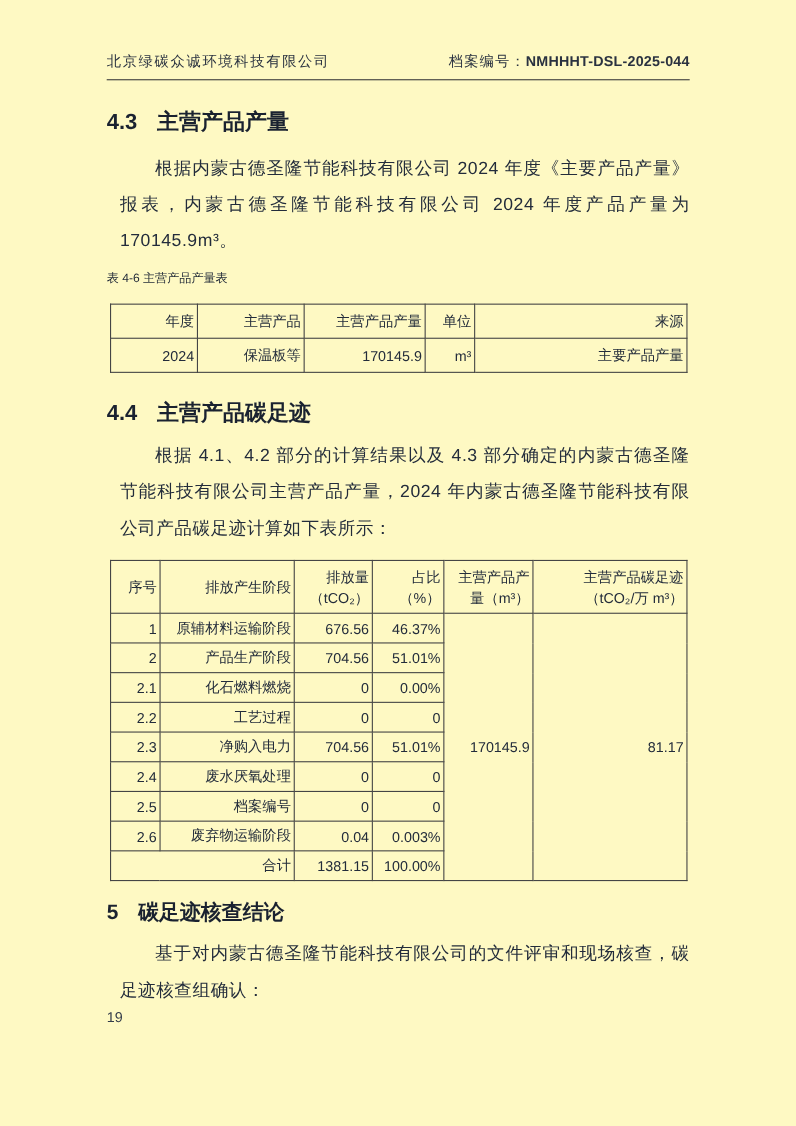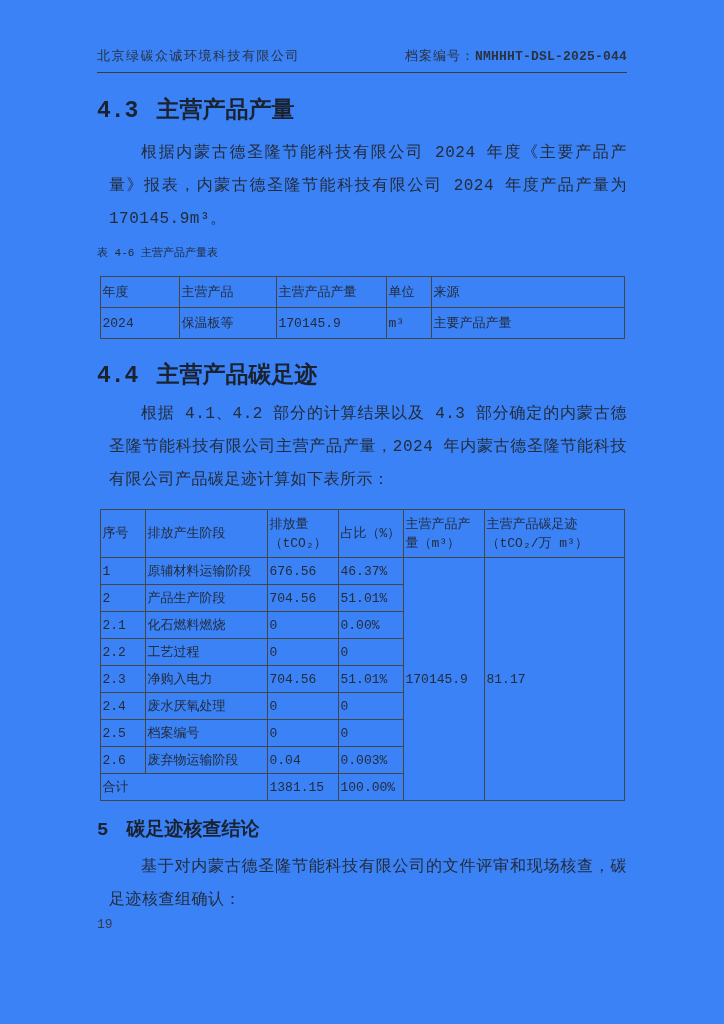--- a/index.html
+++ b/index.html
@@ -2,23 +2,23 @@
 <html><head>
 <meta charset="utf-8">
 <style>
   * { box-sizing: border-box; }
   html, body { margin: 0; padding: 0; background: #ffffff; }
   .page {
     position: relative;
     width: 724px;
     height: 1024px;
     margin: 0 auto;
-    background: #3b82f6;
+    background: #fef9c3;
     overflow: hidden;
-    font-family: Liberation Mono, monospace;
+    font-family: Liberation Sans, sans-serif;
     color: #222b38;
   }
   .content { width: 530px; margin: 0 auto; }
 
   
   .header {
     display: flex;
     justify-content: space-between;
     align-items: flex-end;
     padding: 47px 0 7px 0;
@@ -26,21 +26,21 @@
     font-size: 13px;
     color: #2a3240;
   }
   .header .company { letter-spacing: 1.5px; }
   .header .file-no .label { letter-spacing: 1px; }
   .header .file-no .value { font-weight: bold; letter-spacing: 0.2px; }
 
   
   .heading {
     margin: 26px 0 0 0;
-    font-size: 23px;
+    font-size: 20px;
     line-height: 24px;
     font-weight: bold;
     color: #1a2230;
   }
   .heading .h-num { margin-right: 18px; }
   .heading.lvl1 { font-size: 19px; line-height: 26px; margin-top: 16px; }
 
   
   .body-text {
     margin: 14px 0 0 12px;
@@ -69,21 +69,21 @@
     border-collapse: collapse;
     width: 524px;
     margin: 12px auto 0 auto;
     table-layout: fixed;
     font-size: 13px;
     color: #232c3b;
   }
   th, td {
     border: 1px solid #454545;
     font-weight: normal;
-    text-align: left;
+    text-align: right;
     vertical-align: middle;
     padding: 0 2px;
     overflow: hidden;
   }
   .t46 th { height: 31px; }
   .t46 td { height: 31px; }
   .t47 th { height: 48px; white-space: pre-line; line-height: 19px; }
   .t47 td { height: 27px; }
   .t47 td.merged { vertical-align: middle; }
 

